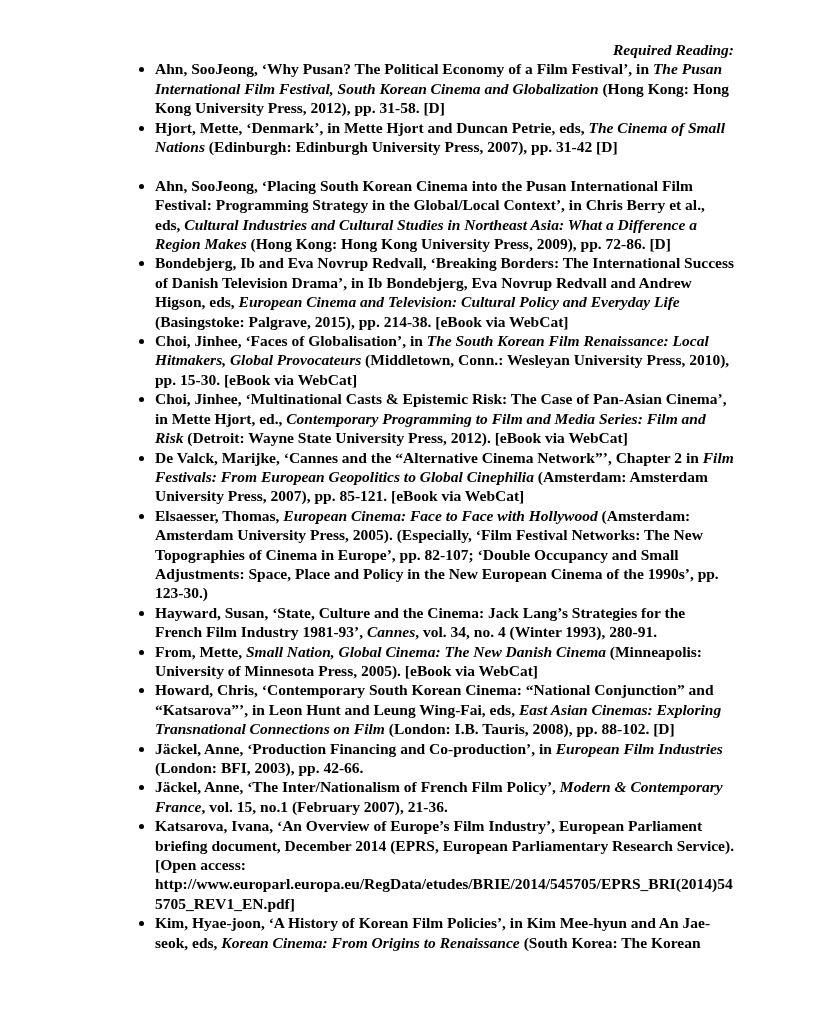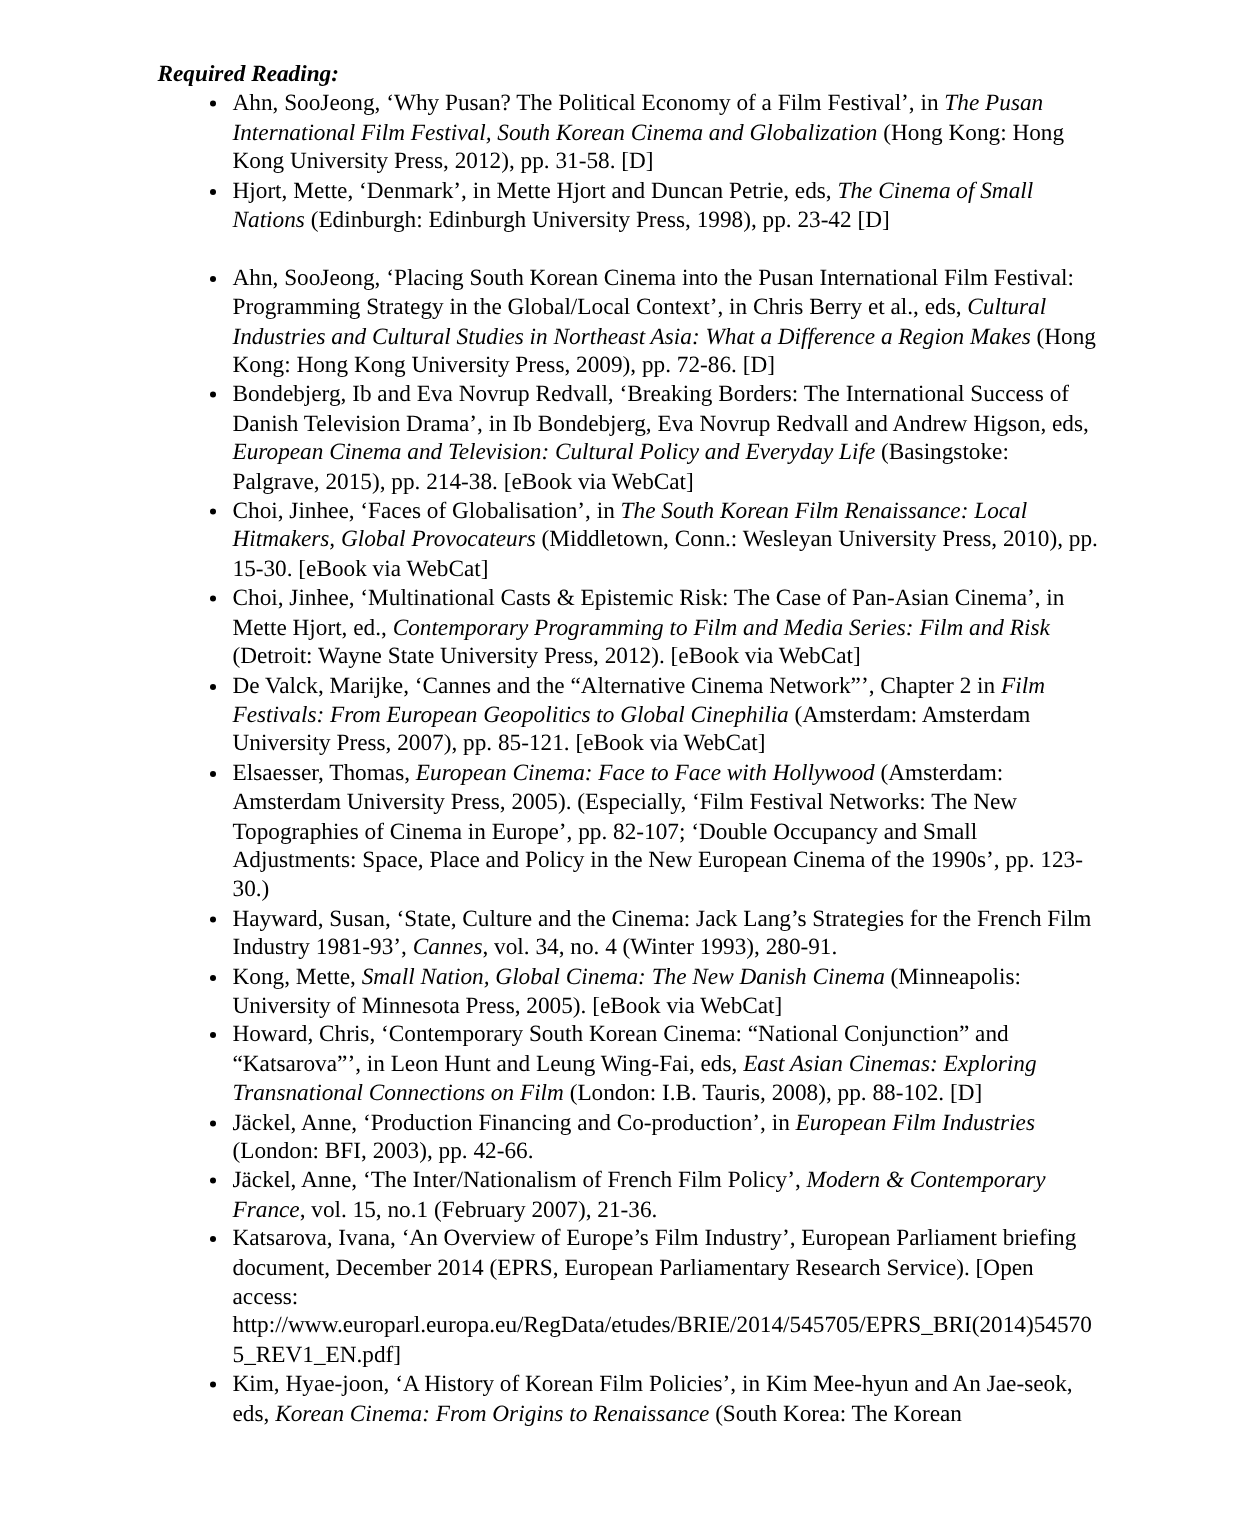--- a/index.html
+++ b/index.html
@@ -21,55 +21,57 @@
     width: 832px;
     height: 1010px;
     padding: 40px 98px 20px 105px;
     background: #ffffff;
   }
   .section-heading {
     font-weight: bold;
     font-style: italic;
     margin: 0;
     padding: 0;
+    text-align: right;
   }
   ul.reading-list {
     margin: 0 0 19.4px 0;
     padding: 0 0 0 50px;
     list-style-type: disc;
+    font-weight: bold;
   }
   ul.reading-list li {
     margin: 0;
     padding: 0;
     overflow-wrap: break-word;
     word-break: break-word;
   }
   ul.reading-list li i {
     font-style: italic;
   }
 </style>
 </head>
 <body>
 
 <div class="page">
   <div>
       <p class="section-heading">Required Reading:</p>
       <ul class="reading-list">
         <li><span>Ahn, SooJeong, ‘Why Pusan? The Political Economy of a Film Festival’, in </span><i>The Pusan International Film Festival, South Korean Cinema and Globalization</i><span> (Hong Kong: Hong Kong University Press, 2012), pp. 31-58. [D]</span></li>
-        <li><span>Hjort, Mette, ‘Denmark’, in Mette Hjort and Duncan Petrie, eds, </span><i>The Cinema of Small Nations</i><span> (Edinburgh: Edinburgh University Press, 1998), pp. 23-42 [D]</span></li>
+        <li><span>Hjort, Mette, ‘Denmark’, in Mette Hjort and Duncan Petrie, eds, </span><i>The Cinema of Small Nations</i><span> (Edinburgh: Edinburgh University Press, 2007), pp. 31-42 [D]</span></li>
       </ul>
       <ul class="reading-list">
         <li><span>Ahn, SooJeong, ‘Placing South Korean Cinema into the Pusan International Film Festival: Programming Strategy in the Global/Local Context’, in Chris Berry et al., eds, </span><i>Cultural Industries and Cultural Studies in Northeast Asia: What a Difference a Region Makes</i><span> (Hong Kong: Hong Kong University Press, 2009), pp. 72-86. [D]</span></li>
         <li><span>Bondebjerg, Ib and Eva Novrup Redvall, ‘Breaking Borders: The International Success of Danish Television Drama’, in Ib Bondebjerg, Eva Novrup Redvall and Andrew Higson, eds, </span><i>European Cinema and Television: Cultural Policy and Everyday Life</i><span> (Basingstoke: Palgrave, 2015), pp. 214-38. [eBook via WebCat]</span></li>
         <li><span>Choi, Jinhee, ‘Faces of Globalisation’, in </span><i>The South Korean Film Renaissance: Local Hitmakers, Global Provocateurs</i><span> (Middletown, Conn.: Wesleyan University Press, 2010), pp. 15-30. [eBook via WebCat]</span></li>
         <li><span>Choi, Jinhee, ‘Multinational Casts &amp; Epistemic Risk: The Case of Pan-Asian Cinema’, in Mette Hjort, ed., </span><i>Contemporary Programming to Film and Media Series: Film and Risk</i><span> (Detroit: Wayne State University Press, 2012). [eBook via WebCat]</span></li>
         <li><span>De Valck, Marijke, ‘Cannes and the “Alternative Cinema Network”’, Chapter 2 in </span><i>Film Festivals: From European Geopolitics to Global Cinephilia</i><span> (Amsterdam: Amsterdam University Press, 2007),  pp. 85-121. [eBook via WebCat]</span></li>
         <li><span>Elsaesser, Thomas, </span><i>European Cinema: Face to Face with Hollywood</i><span> (Amsterdam: Amsterdam University Press, 2005). (Especially, ‘Film Festival Networks: The New Topographies of Cinema in Europe’, pp. 82-107; ‘Double Occupancy and Small Adjustments: Space, Place and Policy in the New European Cinema of the 1990s’, pp. 123-30.)</span></li>
         <li><span>Hayward, Susan, ‘State, Culture and the Cinema: Jack Lang’s Strategies for the French Film Industry 1981-93’, </span><i>Cannes</i><span>, vol. 34, no. 4 (Winter 1993), 280-91.</span></li>
-        <li><span>Kong, Mette, </span><i>Small Nation, Global Cinema: The New Danish Cinema</i><span> (Minneapolis: University of Minnesota Press, 2005). [eBook via WebCat]</span></li>
+        <li><span>From, Mette, </span><i>Small Nation, Global Cinema: The New Danish Cinema</i><span> (Minneapolis: University of Minnesota Press, 2005). [eBook via WebCat]</span></li>
         <li><span>Howard, Chris, ‘Contemporary South Korean Cinema: “National Conjunction” and “Katsarova”’, in Leon Hunt and Leung Wing-Fai, eds, </span><i>East Asian Cinemas: Exploring Transnational Connections on Film</i><span> (London: I.B. Tauris, 2008), pp. 88-102. [D]</span></li>
         <li><span>Jäckel, Anne, ‘Production Financing and Co-production’, in </span><i>European Film Industries</i><span> (London: BFI, 2003), pp. 42-66.</span></li>
         <li><span>Jäckel, Anne, ‘The Inter/Nationalism of French Film Policy’, </span><i>Modern &amp; Contemporary France</i><span>, vol. 15, no.1 (February 2007), 21-36.</span></li>
         <li><span>Katsarova, Ivana, ‘An Overview of Europe’s Film Industry’, European Parliament briefing document, December 2014 (EPRS, European Parliamentary Research Service). [Open access: http://www.europarl.europa.eu/RegData/etudes/BRIE/2014/545705/EPRS_BRI(2014)545705_REV1_EN.pdf]</span></li>
         <li><span>Kim, Hyae-joon, ‘A History of Korean Film Policies’, in Kim Mee-hyun and An Jae-seok, eds, </span><i>Korean Cinema: From Origins to Renaissance</i><span> (South Korea: The Korean</span></li>
       </ul>
     </div>
 </div>
 
 </body></html>

